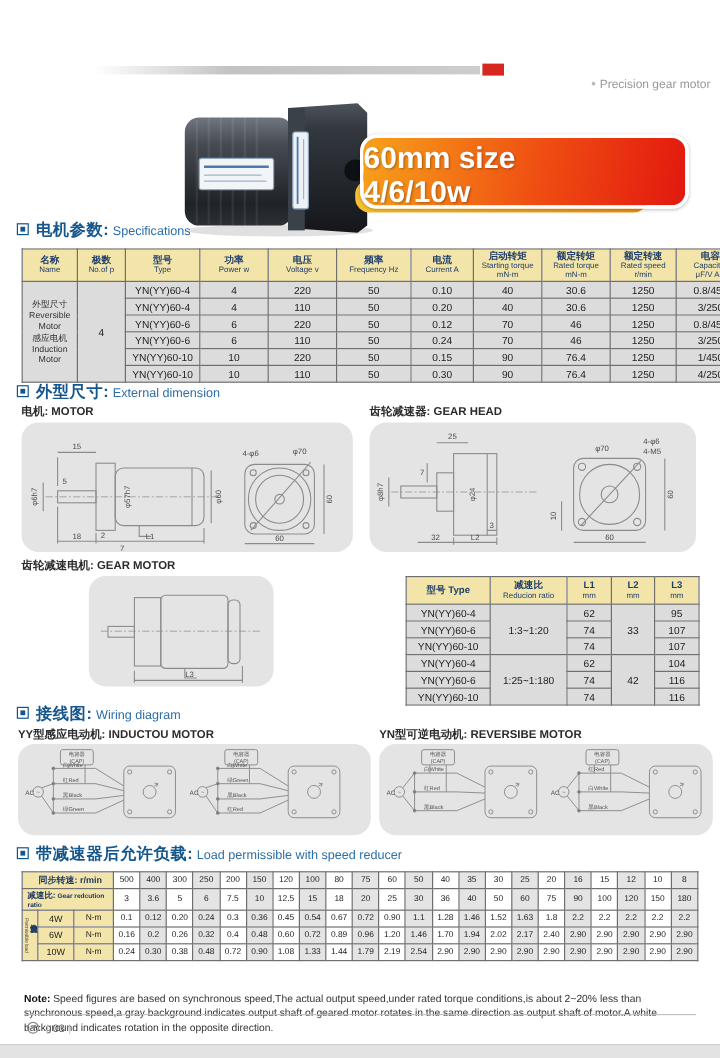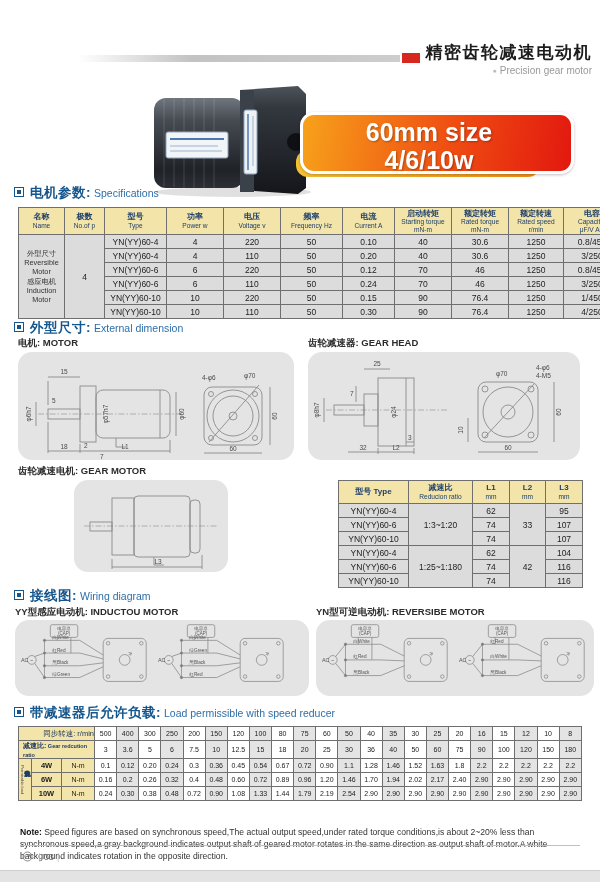--- a/index.html
+++ b/index.html
@@ -12,21 +12,21 @@
   .hdr-title{position:absolute;top:41px;right:8px;font-size:17px;font-weight:bold;color:#1d1d1d;letter-spacing:1.5px;}
   .hdr-sub{position:absolute;top:65px;right:8px;font-size:10px;color:#999;}
   .hdr-sub .dot{font-size:7px;color:#bbb;margin-right:3px;vertical-align:1px;}
   
   #motor-art{position:absolute;left:148px;top:84px;}
   .badge-back{position:absolute;left:296px;top:150px;width:244px;height:27px;border-radius:12px;
               background:linear-gradient(to right,#f8c133,#ef8d14);}
   .badge{position:absolute;left:300px;top:112px;width:274px;height:62px;border-radius:14px;
          background:linear-gradient(100deg,var(--badge_orange) 0%,#ef4d12 55%,var(--badge_red) 100%);
          border:3px solid #fff;box-shadow:0 1px 3px rgba(0,0,0,.25);
-         color:#fff;font-weight:bold;font-size:25px;line-height:28px;text-align:center;
+         color:#fff;font-weight:bold;font-size:25px;line-height:28px;text-align:left;
          padding:3px 16px 0 0;box-sizing:border-box;text-shadow:1px 1px 2px rgba(0,0,0,.3);}
   
   .sec{position:absolute;left:14px;white-space:nowrap;}
   .sec-ico{display:inline-block;width:8px;height:8px;border:1.5px solid var(--section_blue);
            position:relative;margin-right:6px;vertical-align:0px;}
   .sec-ico i{position:absolute;left:2px;top:2px;width:4px;height:4px;background:var(--section_blue);}
   .sec-zh{font-size:13.5px;font-weight:bold;color:var(--section_blue);letter-spacing:.5px;}
   .sec-en{font-size:10.5px;color:#2e6ea8;margin-left:3px;}
   .sub-lbl{position:absolute;font-size:9.5px;font-weight:bold;color:#2b2b2b;white-space:nowrap;}
   
@@ -42,26 +42,26 @@
   #spec-table td.nm{font-size:7.3px;line-height:1.25;background:var(--table_cell_bg);color:#333;}
   
   #dims-wrap{position:absolute;left:338px;top:480px;width:213px;}
   #dims-table th{background:var(--table_header_bg);}
   #dims-table thead tr{height:23px;}
   #dims-table td{background:var(--table_cell_bg);font-size:8.5px;height:13px;color:#222;}
   
   #load-wrap{position:absolute;left:18px;top:726px;width:564px;}
   #load-table th,#load-table td{font-size:7px;height:13px;color:#222;background:#fff;}
   #load-table .lbl{background:var(--table_header_bg);}
-  #load-table .l1{font-size:7.5px;font-weight:normal;text-align:right;padding-left:4px;color:#1d3a63;}
+  #load-table .l1{font-size:7.5px;font-weight:bold;text-align:center;padding-left:4px;color:#1d3a63;}
   #load-table .l2{text-align:left;padding-left:4px;color:#1d3a63;}
   #load-table .l2 .zh{font-size:7px;font-weight:bold;}
   #load-table .l2 .en{font-size:5.5px;}
   #load-table td.sh{background:var(--shaded_col);}
-  #load-table td.pw{background:var(--table_header_bg);font-weight:bold;font-size:7.5px;margin-left:37px;}
+  #load-table td.pw{background:var(--table_header_bg);font-weight:normal;font-size:7.5px;margin-left:37px;}
   #load-table td.un{background:var(--table_header_bg);font-size:7px;}
   #load-table td.side{background:var(--table_header_bg);padding:0;}
   .side .v{writing-mode:vertical-rl;display:inline-block;line-height:1;vertical-align:top;}
   .side .ven{font-size:4.4px;color:#555;letter-spacing:-.2px;}
   .side .vzh{font-size:6.4px;font-weight:bold;color:#1d3a63;}
   
   .panel{position:absolute;background:#e4e4e4;border-radius:14px;}
   .ln line,.ln rect,.ln circle,.ln path{stroke:#8b8b8b;fill:none;stroke-width:.9;}
   .ln .cl{stroke-dasharray:6 2 1.5 2;stroke-width:.6;}
   .tx text{fill:#4a4a4a;font-size:6.5px;font-family:"Liberation Sans",sans-serif;}
@@ -75,21 +75,20 @@
   .footer .sep{color:#c4c4c4;margin:0 3px;}
   .bottom-strip{position:absolute;left:0;top:870px;width:600px;height:12px;background:#e3e3e3;border-top:1px solid #cfcfcf;}
 </style>
 </head>
 <body>
 
 <div id="page">
 
   <div class="hdr-bar"></div>
   <div class="hdr-red"></div>
-  <div class="hdr-title">精密齿轮减速电动机</div>
   <div class="hdr-sub"><span class="dot">●</span><span>Precision gear motor</span></div>
 
   <svg id="motor-art" width="178" height="114" viewBox="0 0 178 114">
     <defs>
       <linearGradient id="gmet" x1="0" y1="0" x2="0" y2="1">
         <stop offset="0" stop-color="#70767e"></stop>
           <stop offset=".25" stop-color="#464b52"></stop>
           <stop offset=".8" stop-color="#1f2227"></stop>
           <stop offset="1" stop-color="#2c3036"></stop>
       </linearGradient>

